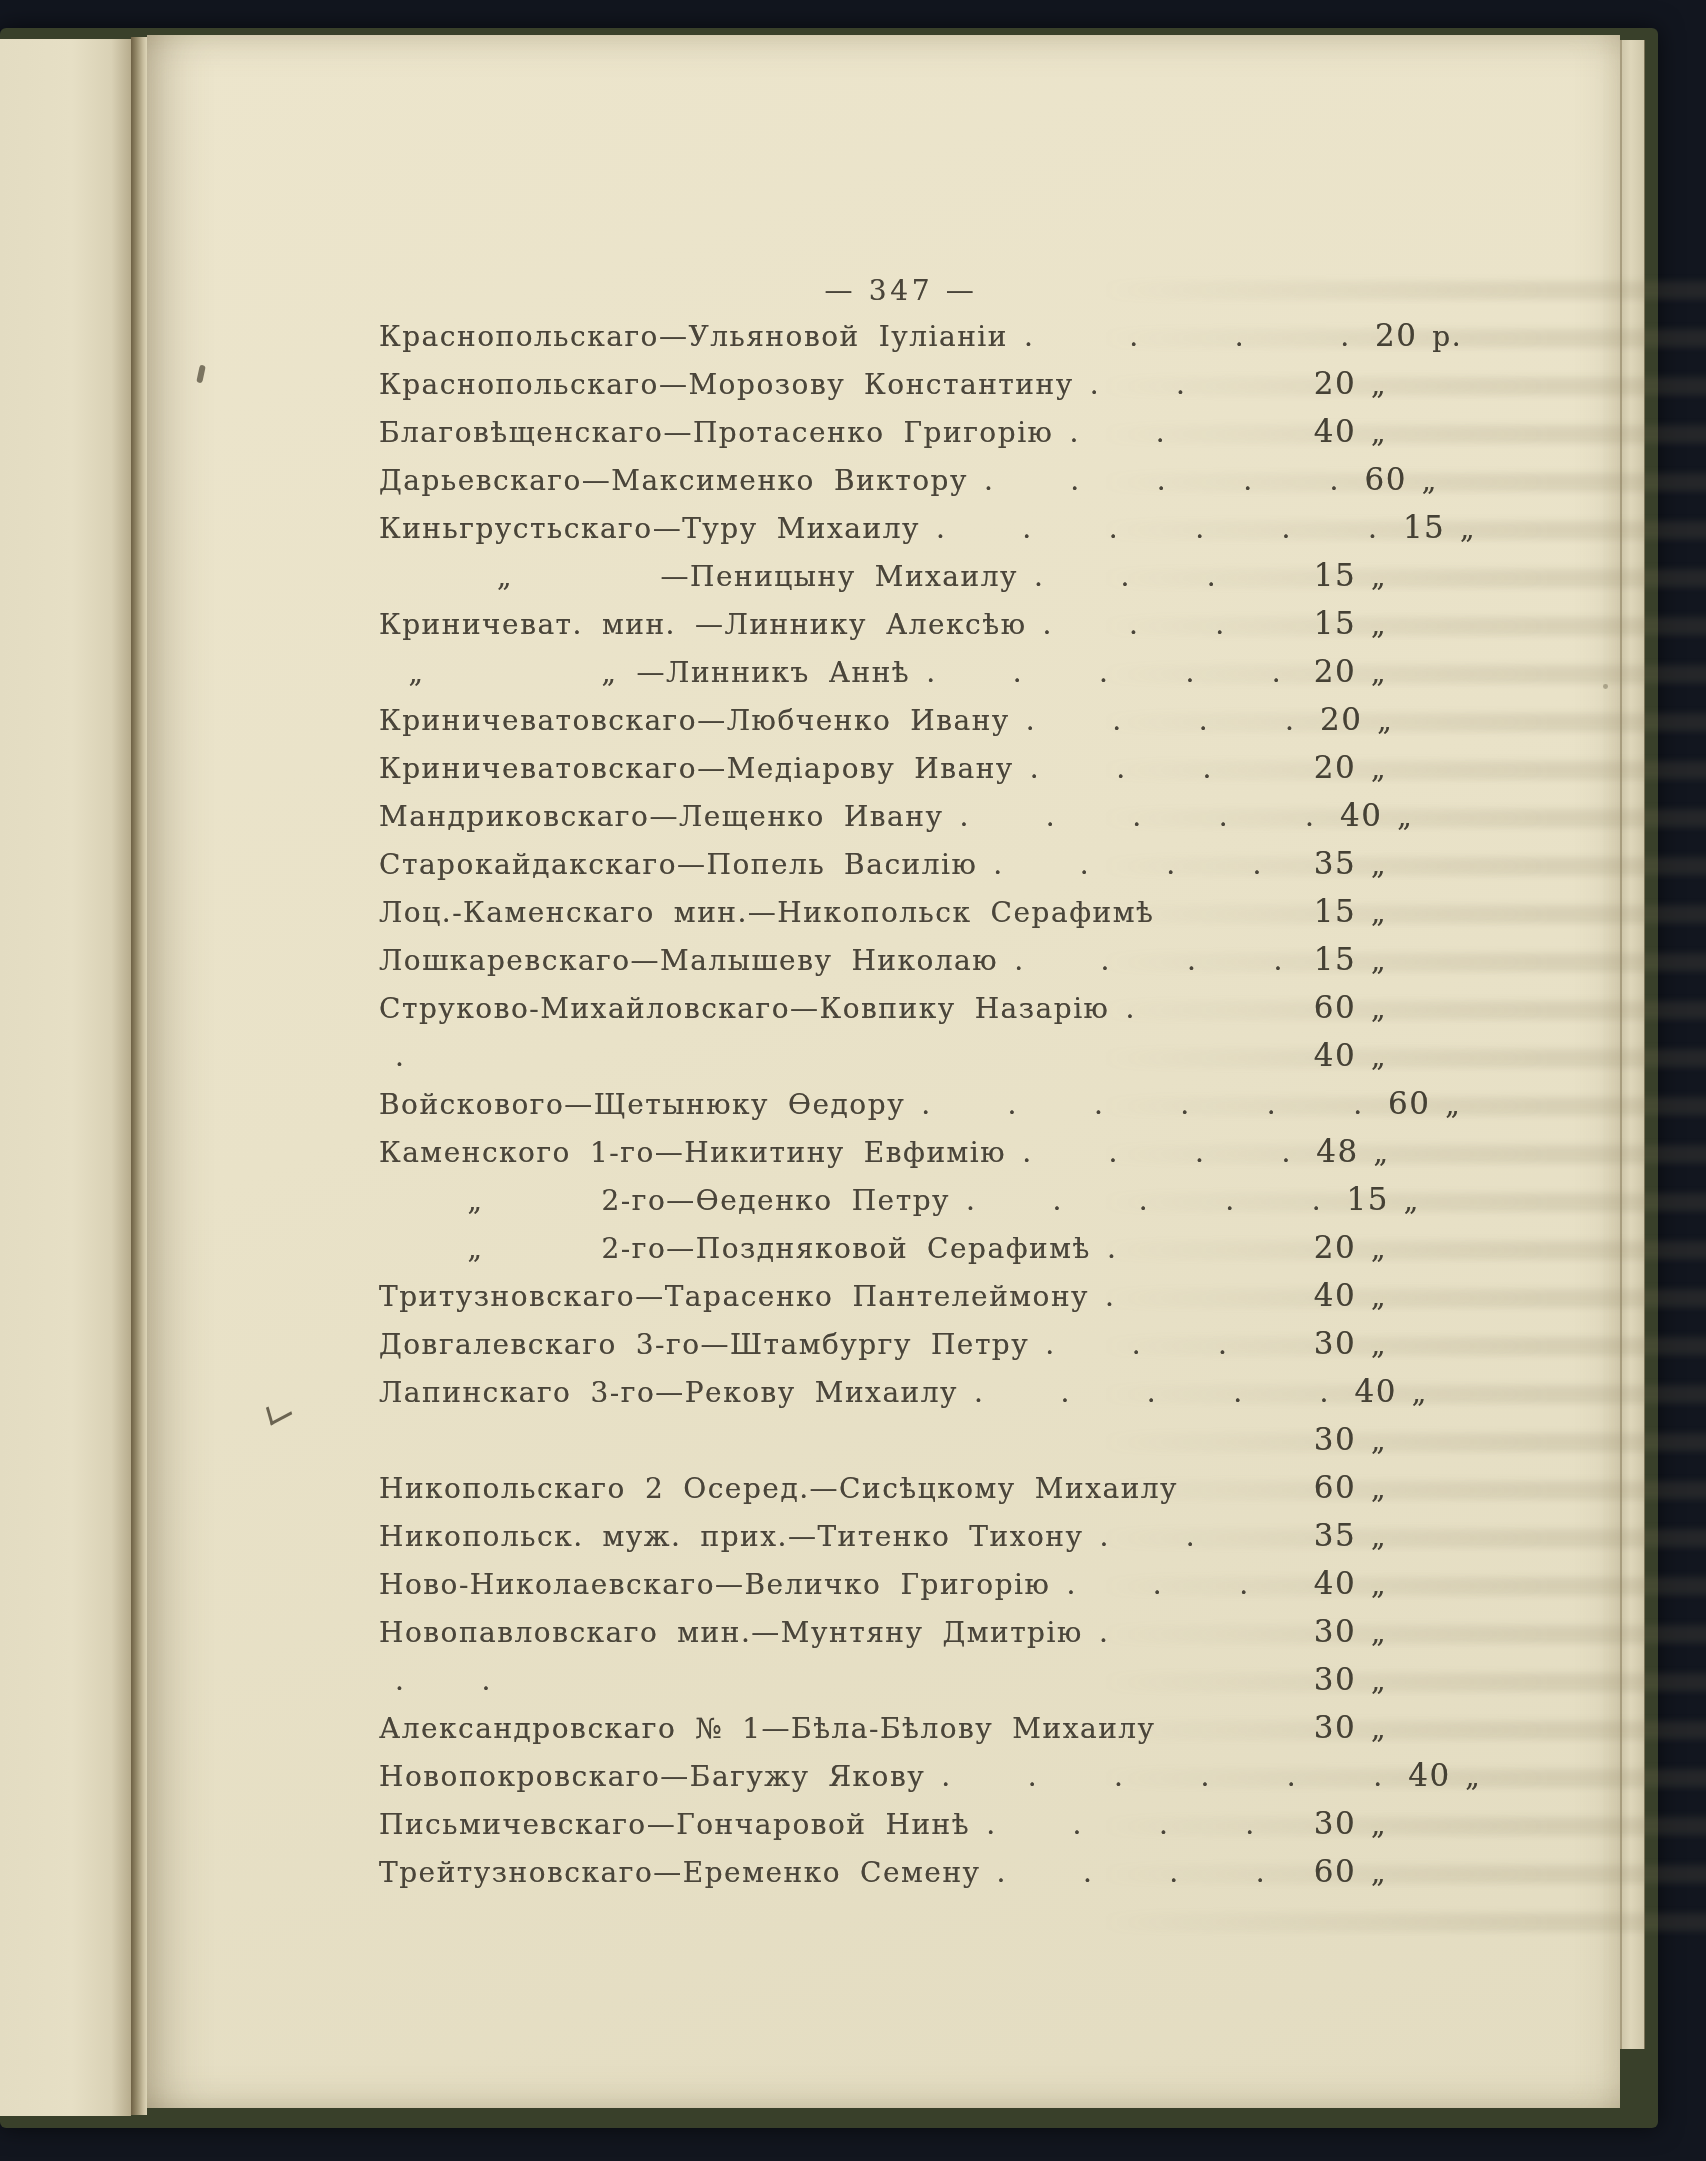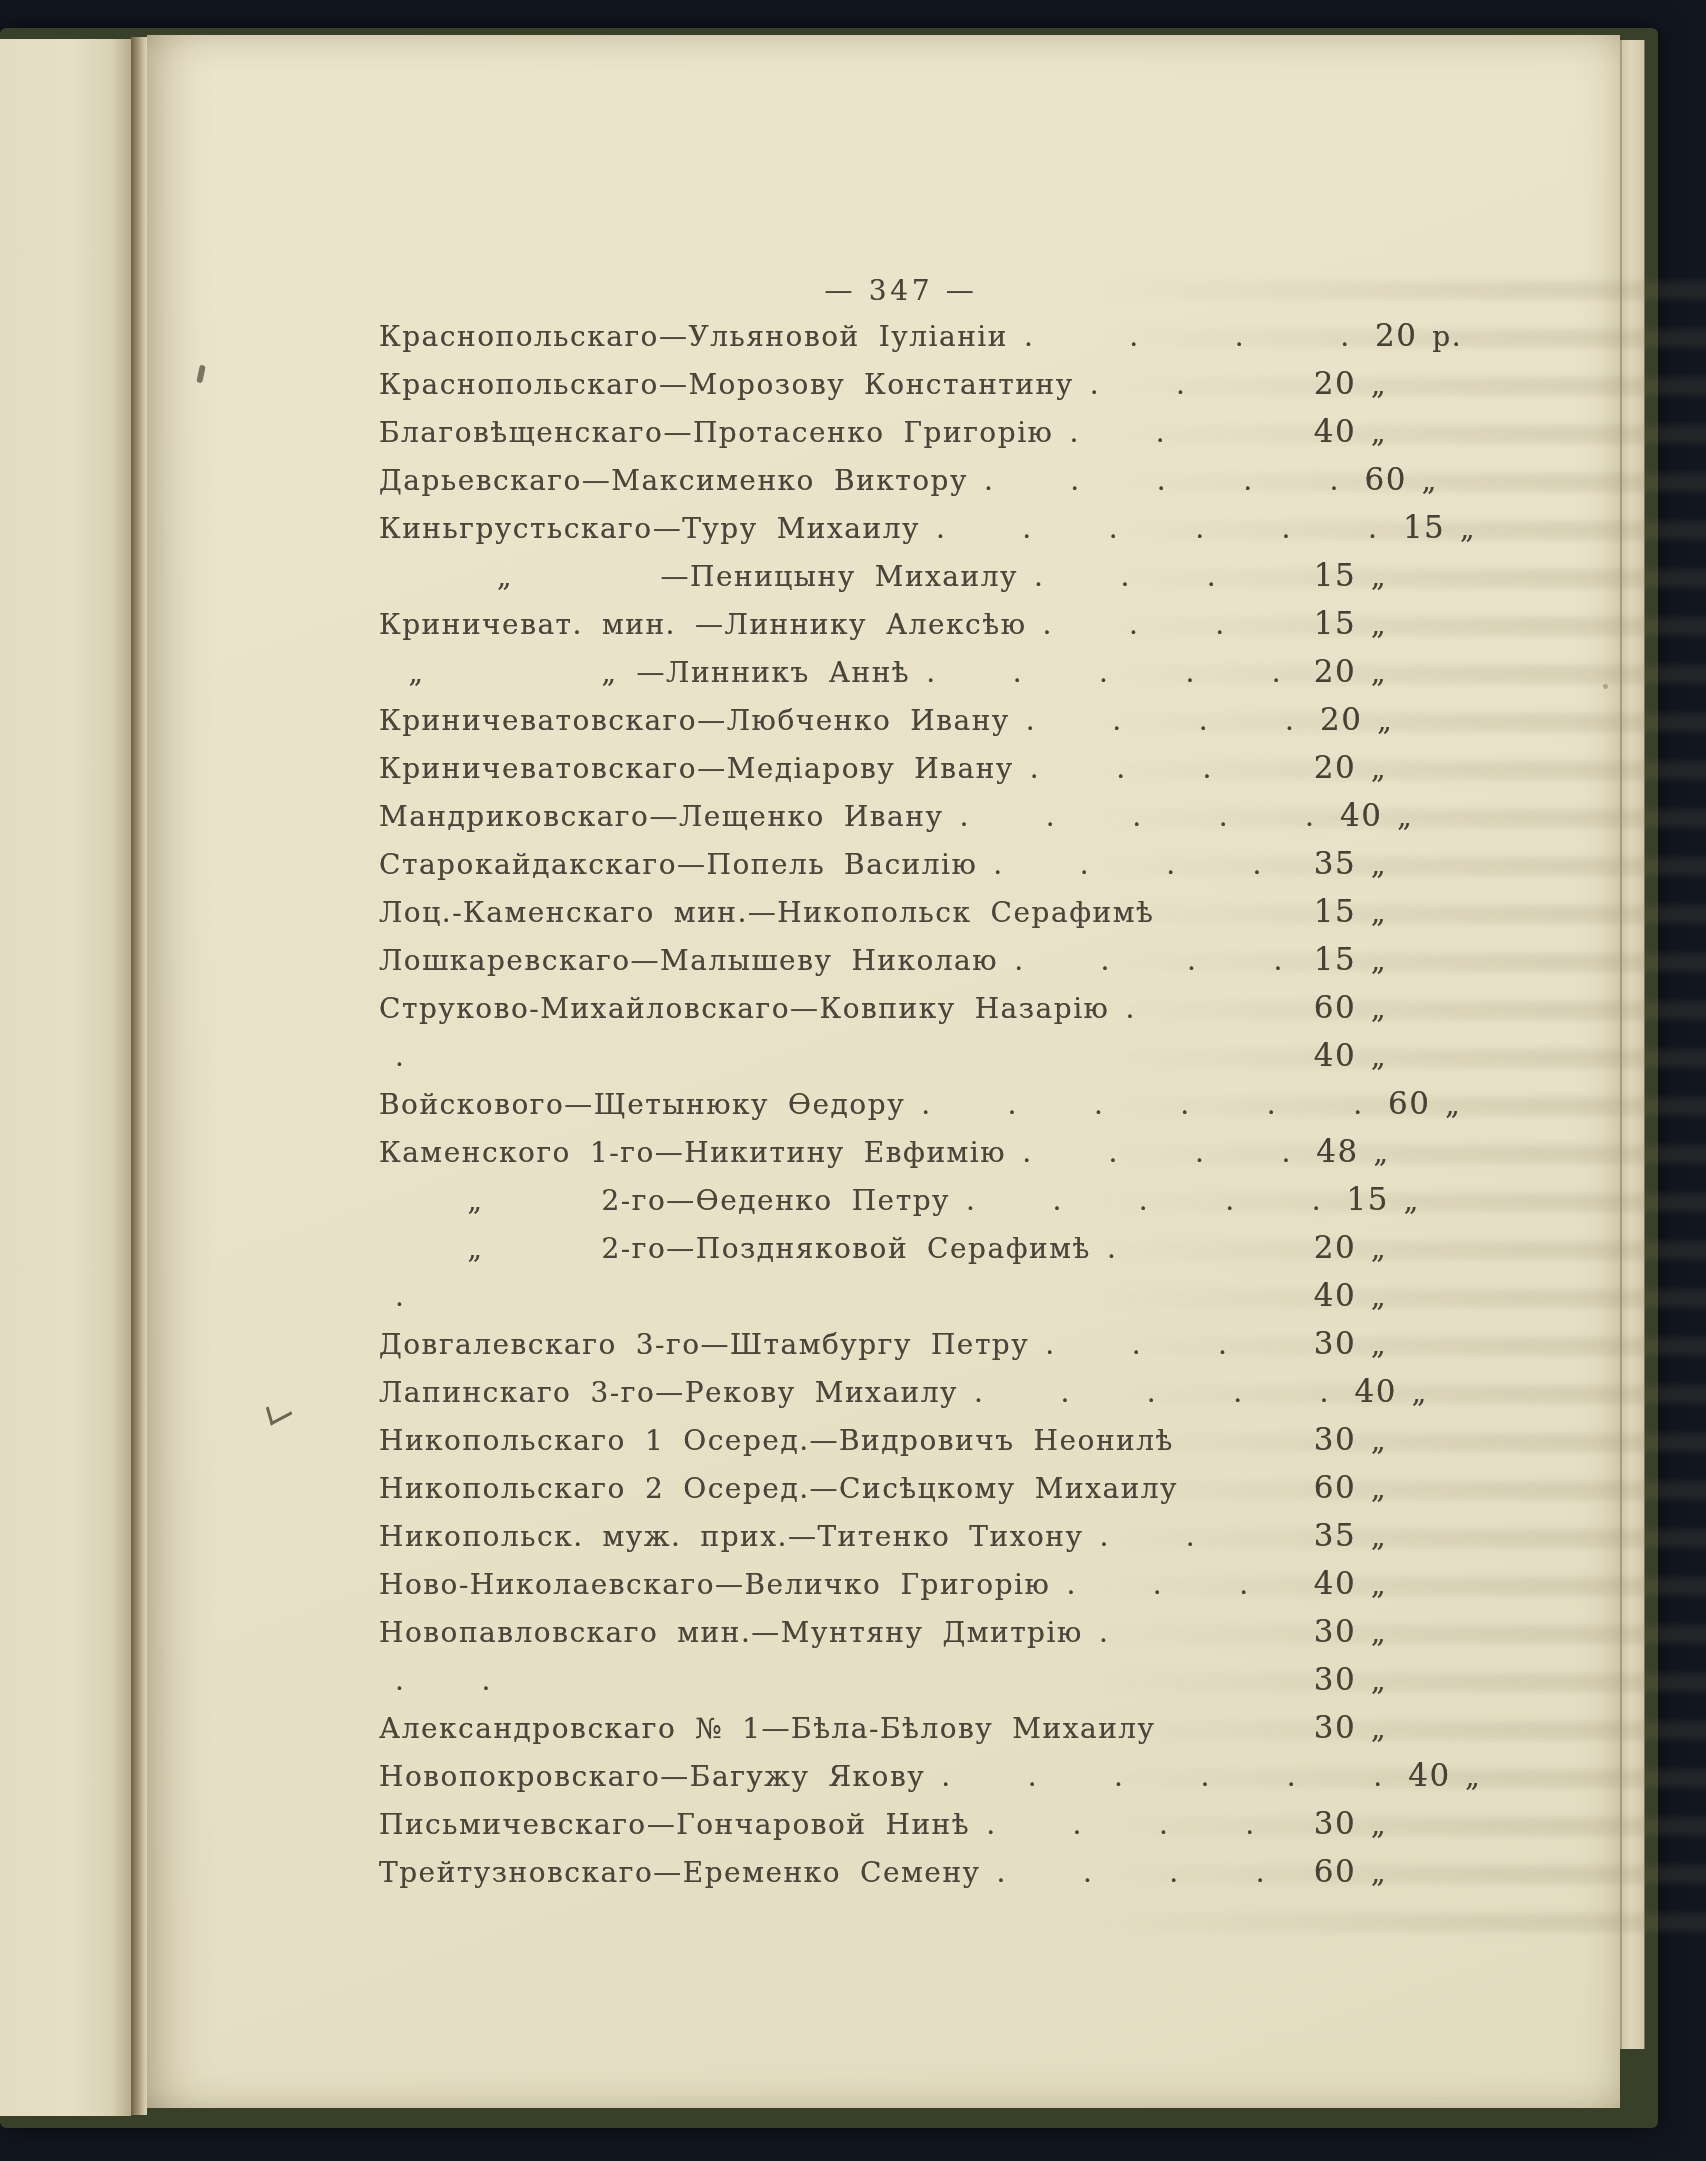--- a/index.html
+++ b/index.html
@@ -226,20 +226,21 @@
 
   <div class="row">
     <span class="nm">   „    2-го—Поздняковой Серафимѣ</span>
     <span class="dt">.</span>
     <span class="sp"></span>
     <span class="am">20</span>
     <span class="cu">„</span>
   </div>
 
   <div class="row">
+    <span class="nm">Тритузновскаго—Тарасенко Пантелеймону</span>
     <span class="dt">.</span>
     <span class="sp"></span>
     <span class="am">40</span>
     <span class="cu">„</span>
   </div>
 
   <div class="row">
     <span class="nm">Довгалевскаго 3-го—Штамбургу Петру</span>
     <span class="dt">.    .    .</span>
     <span class="sp"></span>
@@ -249,21 +250,20 @@
 
   <div class="row">
     <span class="nm">Лапинскаго 3-го—Рекову Михаилу</span>
     <span class="dt">.    .    .    .    .</span>
     <span class="sp"></span>
     <span class="am">40</span>
     <span class="cu">„</span>
   </div>
 
   <div class="row">
-    <span class="nm">Никопольскаго 1 Осеред.—Видровичъ Неонилѣ</span>
     <span class="dt"></span>
     <span class="sp"></span>
     <span class="am">30</span>
     <span class="cu">„</span>
   </div>
 
   <div class="row">
     <span class="nm">Никопольскаго 2 Осеред.—Сисѣцкому Михаилу</span>
     <span class="dt"></span>
     <span class="sp"></span>

